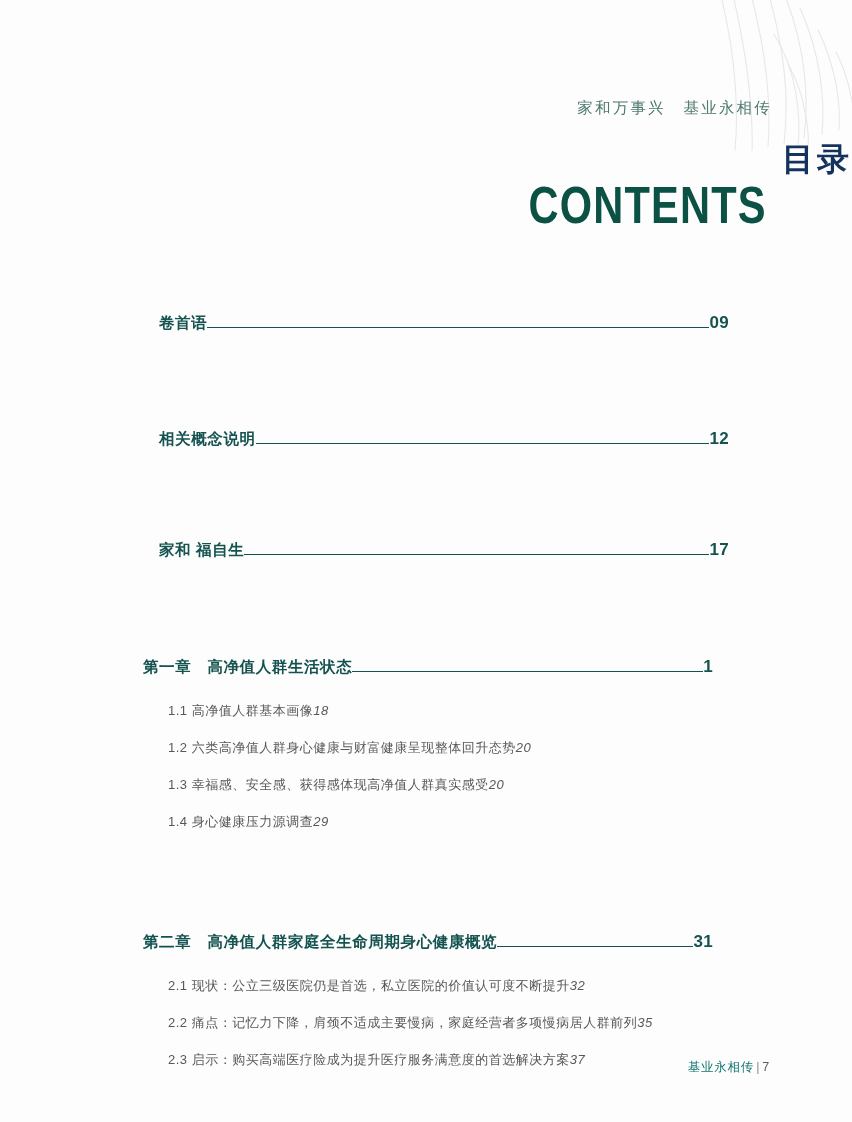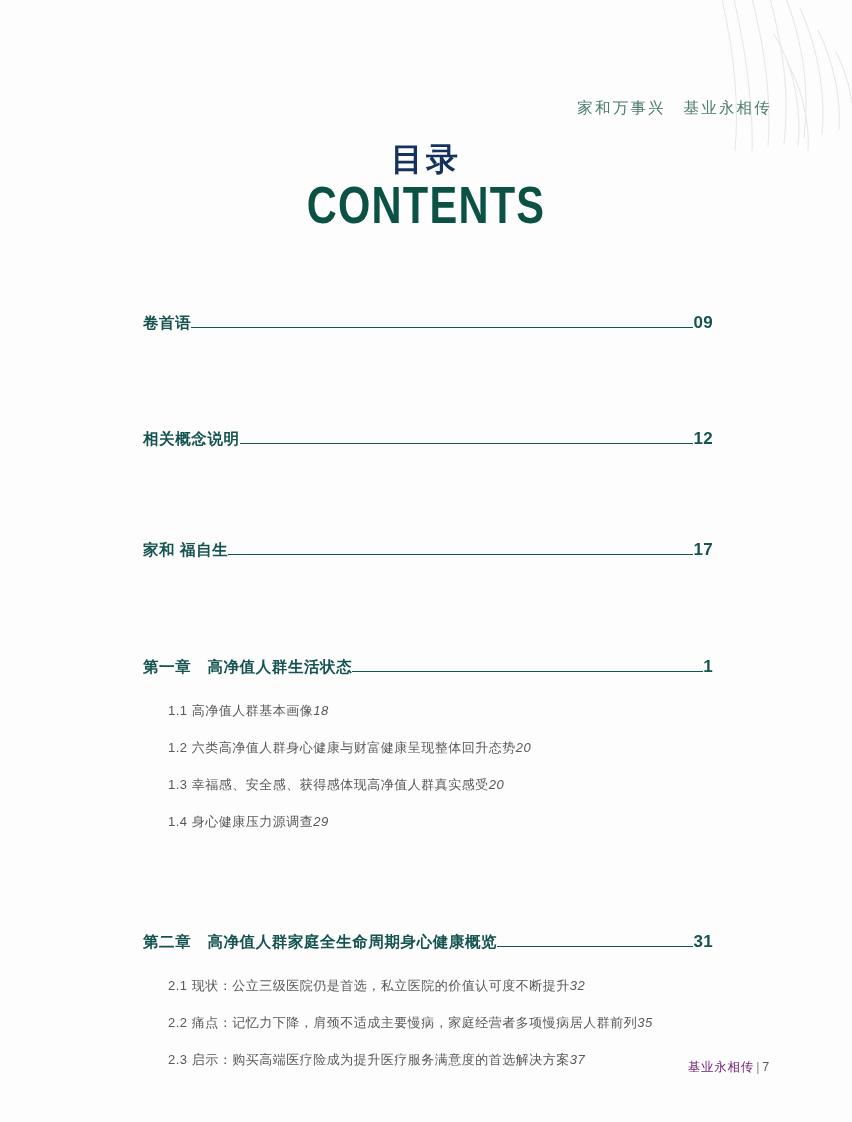--- a/index.html
+++ b/index.html
@@ -37,21 +37,21 @@
     white-space: nowrap;
     margin-top: 28px;
   }
 
   
   #title-block {
     position: absolute;
     top: 142px;
     left: 0;
     width: 852px;
-    text-align: center;
+    text-align: right;
   }
   #title-cn {
     font-size: 32px;
     font-weight: bold;
     color: #14325d;
     letter-spacing: 3px;
     line-height: 1.08;
   }
   #title-en {
     margin-top: 2px;
@@ -96,21 +96,21 @@
   }
   .entry .entry-page {
     font-size: 17px;
     font-weight: bold;
     flex: 0 0 auto;
     white-space: nowrap;
     letter-spacing: 0.3px;
   }
 
   
-  .entry.standalone { margin-bottom: 0; }
+  .entry.standalone { margin-bottom: 0; margin-left: 16px; }
   .gap-1 { height: 95px; }
   .gap-2 { height: 90px; }
   .gap-3 { height: 96px; }
   .gap-chapter { height: 92px; }
 
   
   .subitems {
     margin-top: 14px;
     padding-left: 25px;
   }
@@ -134,21 +134,21 @@
   
   #page-footer {
     position: absolute;
     bottom: 46px;
     right: 82px;
     font-size: 12.5px;
     color: #6d6d6d;
     letter-spacing: 0.8px;
     white-space: nowrap;
   }
-  #page-footer .foot-brand { color: #701a75; }
+  #page-footer .foot-brand { color: #0f766e; }
   #page-footer .foot-sep { color: #8d8d8d; padding: 0 2px; }
   #page-footer .foot-num { color: #5e5e5e; }
 </style>
 </head>
 <body>
 
 <svg id="fingerprint" viewBox="0 0 150 165" fill="none" stroke="#e6e8e6" stroke-width="1.1" stroke-linecap="round">
   <path d="M22 -5 C 30 30, 36 58, 40 92 C 43 118, 45 140, 44 166"></path>
   <path d="M38 -10 C 47 22, 54 52, 58 86 C 61 112, 62 134, 60 160"></path>
   <path d="M55 -12 C 64 18, 72 48, 76 84 C 79 110, 79 132, 76 158"></path>

